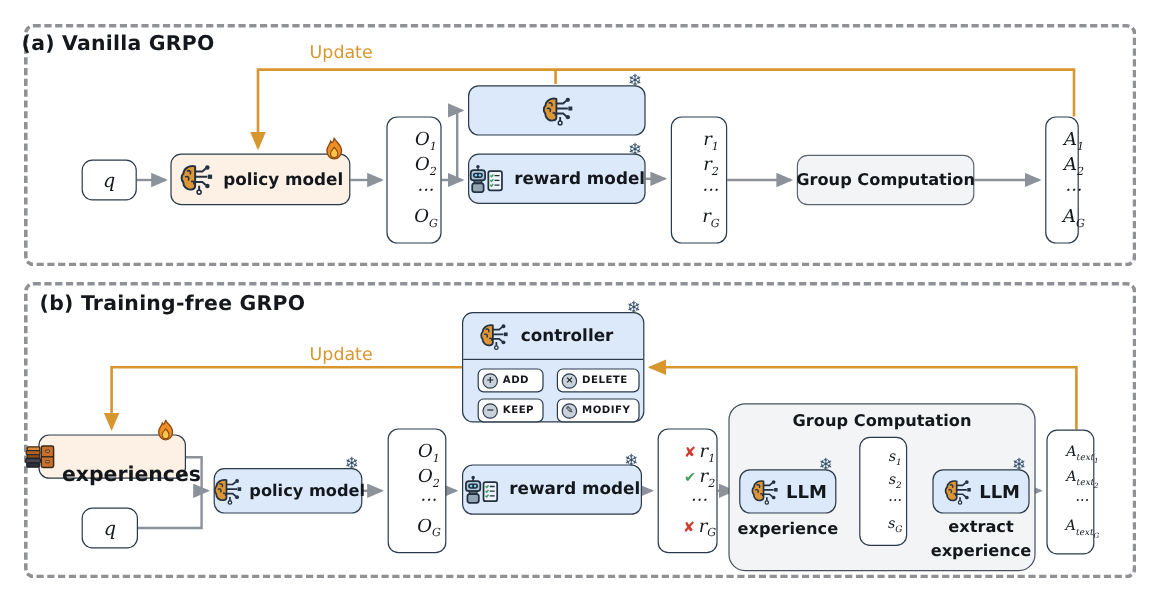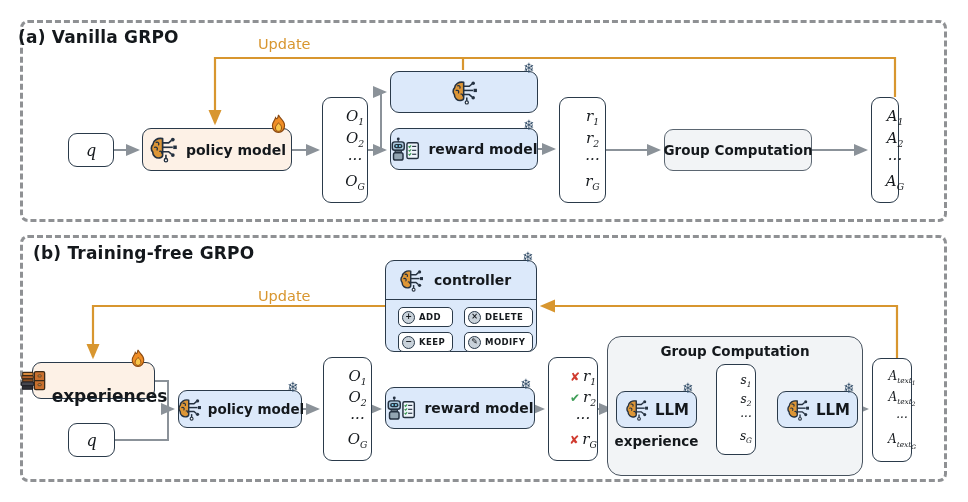--- a/index.html
+++ b/index.html
@@ -292,20 +292,22 @@
     <div class="m m-sm"><span>s</span><sub>G</sub></div>
   </div>
 
   <div class="box lblbox blue" style="left:777px;top:391px;width:81px;height:37px;gap:5px;">
     <svg class="icon" width="26" height="22">
         <use href="#i-brain"></use>
       </svg>
     <span class="blabel" style="font-size:15px;">LLM</span>
     <span class="snow">❄</span>
   </div>
+  <div class="caption" style="left:757px;top:430px;width:121px;">extract
+experience</div>
 
   <div class="box stack" style="left:872px;top:358px;width:40px;height:104px;">
     <div class="m m-sm"><span>A</span><sub><span>text</span><sub>1</sub></sub></div>
     <div class="m m-sm"><span>A</span><sub><span>text</span><sub>2</sub></sub></div>
     <div class="m m-sm"><span>···</span><sub><span></span><sub></sub></sub></div>
     <div class="m m-sm"><span>A</span><sub><span>text</span><sub>G</sub></sub></div>
   </div>
 
 </div>
 

